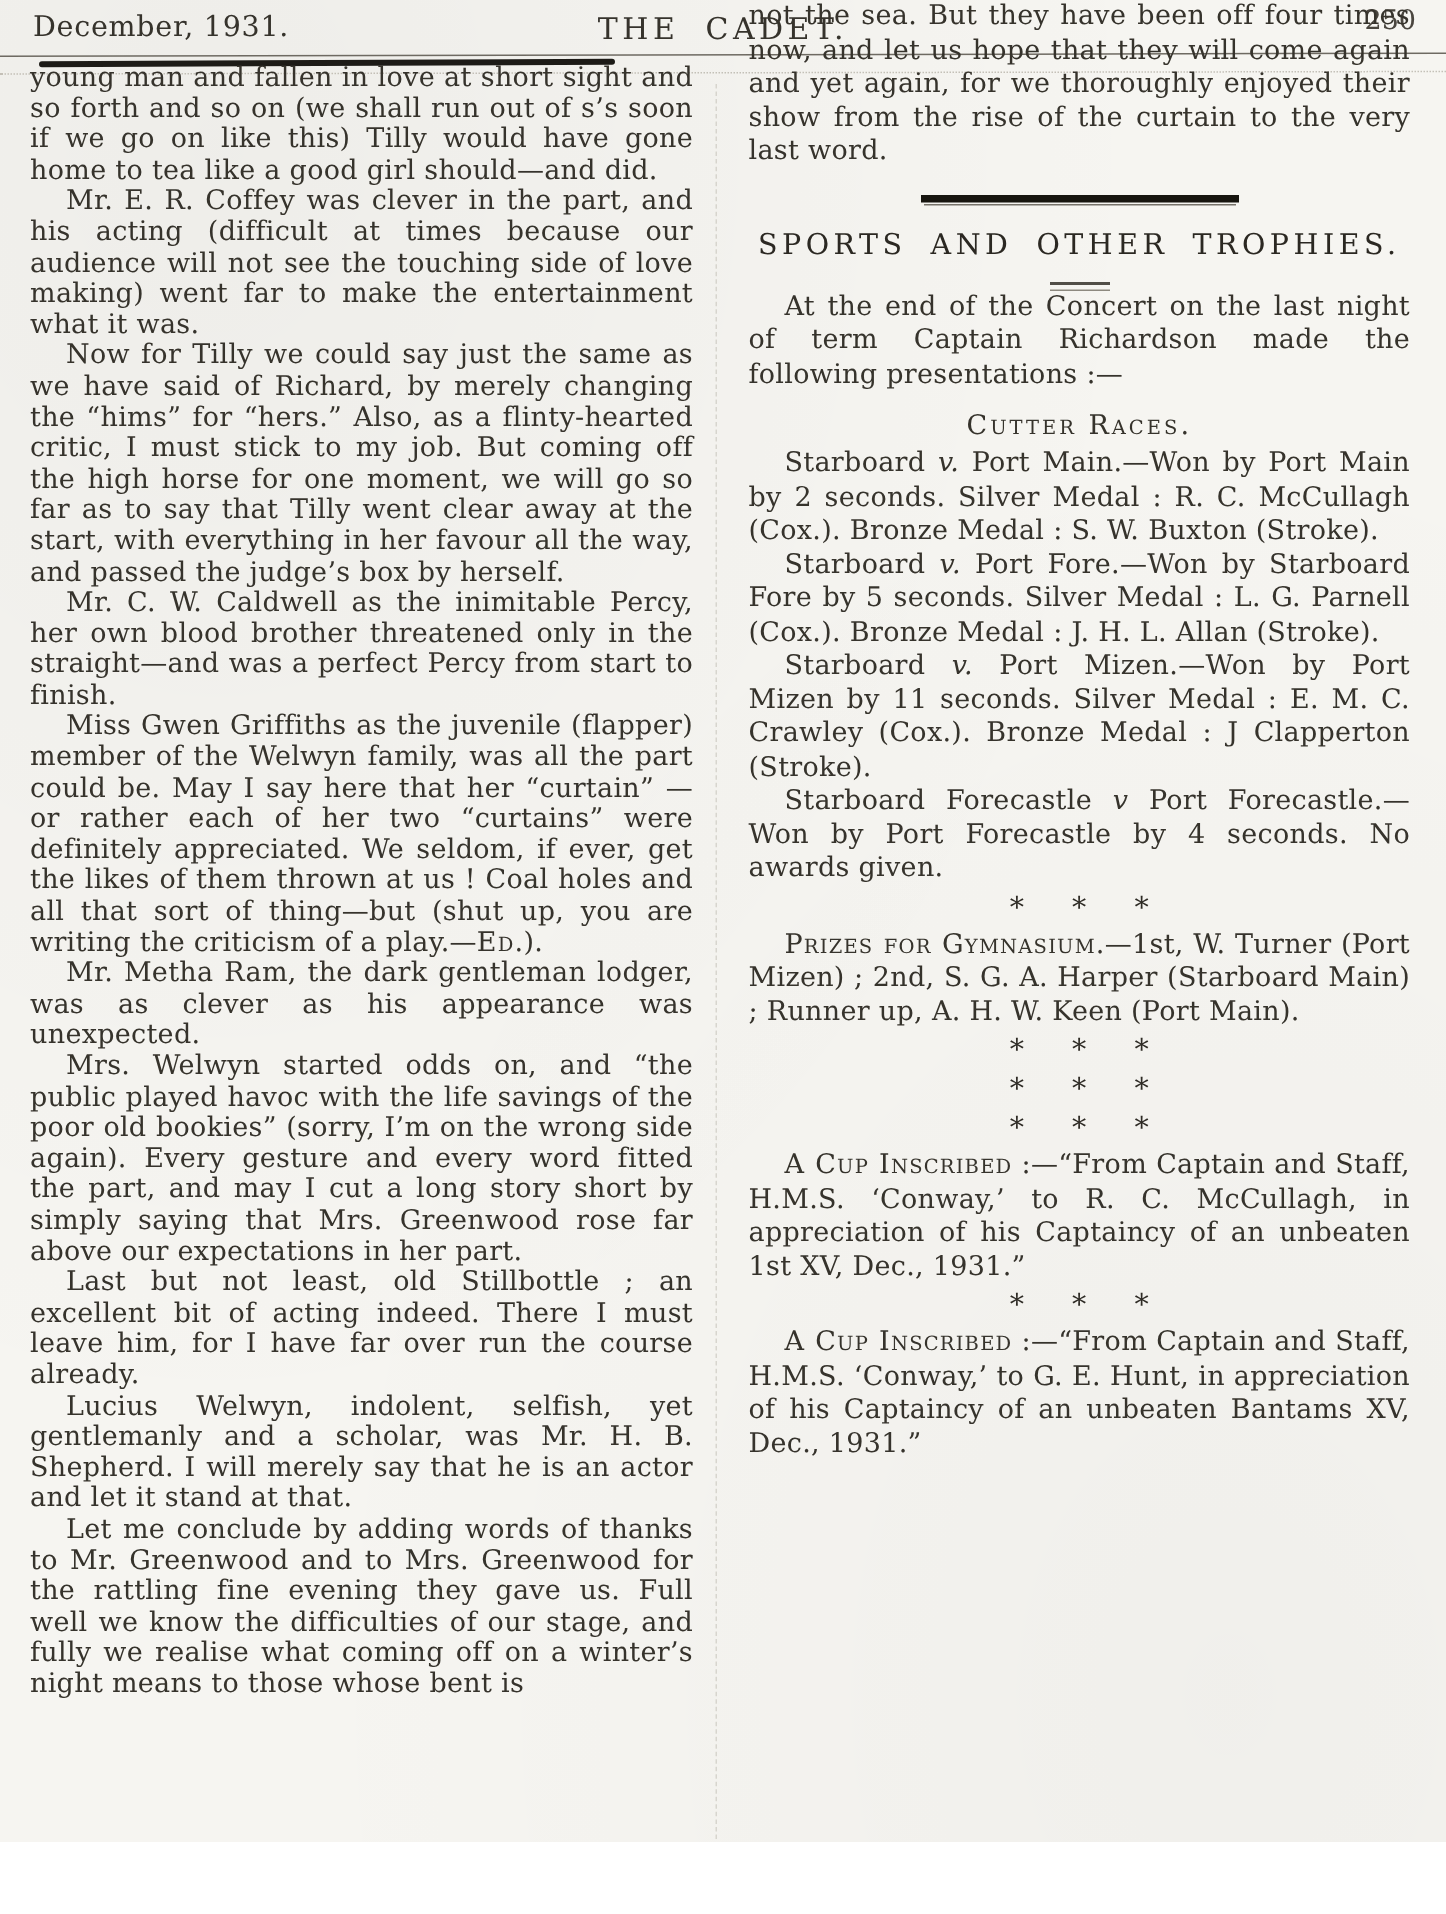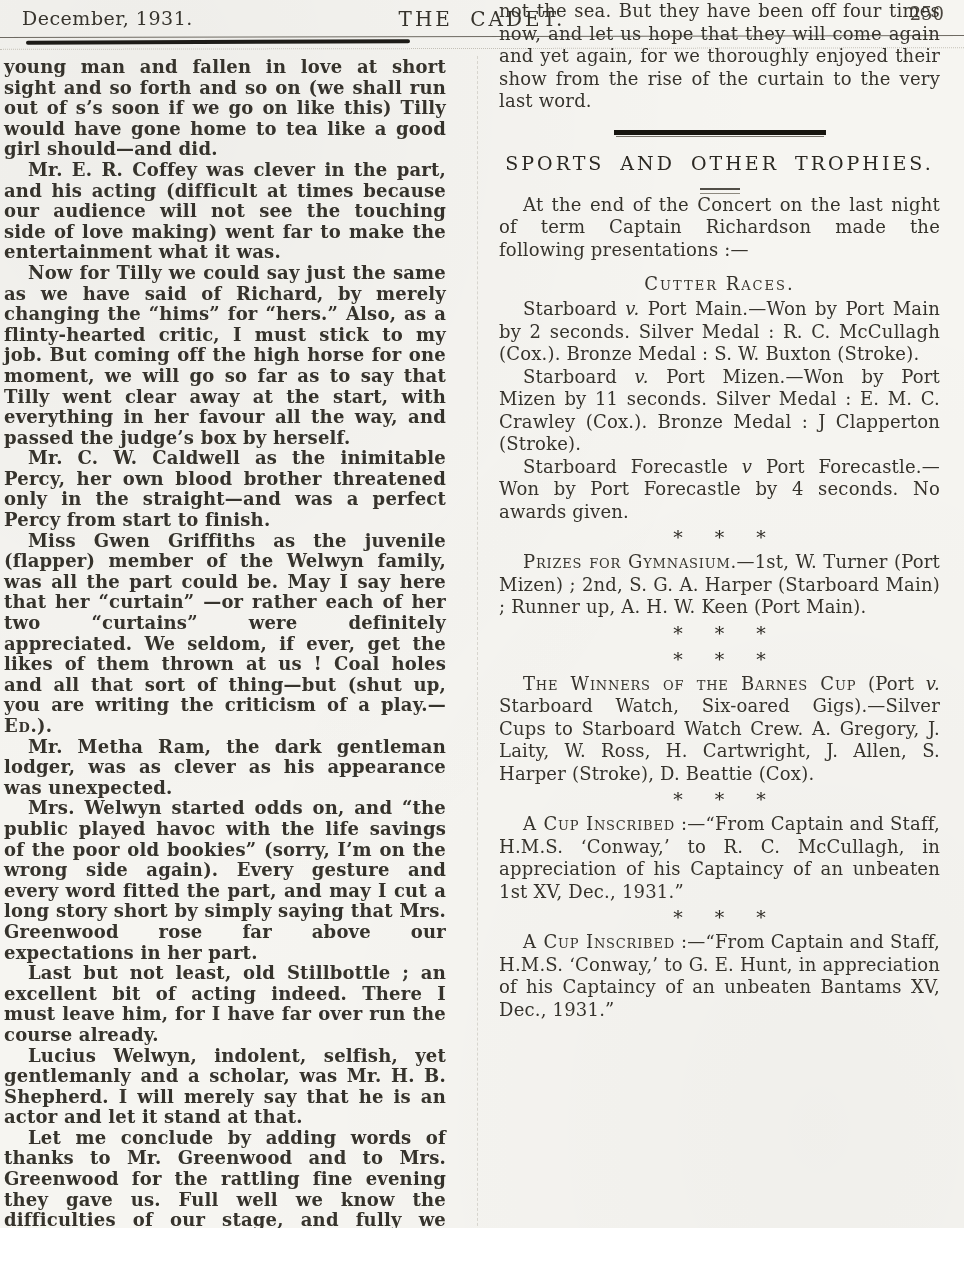--- a/index.html
+++ b/index.html
@@ -17,21 +17,21 @@
   .hdr-title{position:absolute;top:7px;left:0;right:0;text-align:center;font-size:20px;letter-spacing:3px;word-spacing:8px;}
   .hdr-page{position:absolute;top:3px;right:20px;font-size:18px;color:#4a463f;}
   .rule-main{position:absolute;top:36px;left:0;width:964px;height:1px;background:#6e6a62;transform:rotate(-0.12deg);}
   .rule-dark{position:absolute;top:40px;left:26px;width:384px;height:3.5px;background:#1d1b17;transform:rotate(-0.25deg);border-radius:2px;}
   .rule-faint{position:absolute;top:48px;left:0;width:964px;height:0;border-top:1px dotted #b8b4aa;opacity:.8;transform:rotate(-0.1deg);}
   .col-divider{position:absolute;top:56px;left:477px;width:0;height:1210px;border-left:1px dashed #c9c6bd;opacity:.65;}
   .bottom-artifact{position:absolute;top:1251px;left:8px;width:372px;height:4px;border-radius:2px;opacity:.55;
     background:repeating-linear-gradient(90deg,rgba(35,33,29,.8) 0 12px,rgba(35,33,29,.15) 12px 19px);transform:rotate(0.1deg);}
   
   .col{position:absolute;top:0;}
-  .col-left{left:4px;width:442px;padding-top:57px;font-weight:bold;}
+  .col-left{left:20px;width:442px;padding-top:42px;}
   .col-right{left:499px;width:441px;}
   .para{margin:0;text-align:justify;letter-spacing:0.2px;}
   .col-left .para{font-size:18px;line-height:20.6px;}
   .col-right .para{font-size:18px;line-height:22.5px;}
   .para.indent{text-indent:24px;}
   .sc{font-variant:small-caps;letter-spacing:0.8px;}
   i{font-style:italic;}
   .section-heading{margin:17px 6px 0;text-align:center;font-size:19px;letter-spacing:3px;word-spacing:7px;color:#2b2822;}
   .subsection-heading{margin:12px 0 4px;text-align:center;font-size:18px;letter-spacing:2px;font-variant:small-caps;}
   .divider-bar{margin:17px auto 0;width:212px;height:5px;background:#17150f;box-shadow:0 4px 0 -2px #76726a;}
@@ -64,27 +64,27 @@
       <p class="para indent">Let me conclude by adding words of thanks to Mr. Greenwood and to Mrs. Greenwood for the rattling fine evening they gave us. Full well we know the difficulties of our stage, and fully we realise what coming off on a winter’s night means to those whose bent is</p>
     </div>
   <div class="col col-right" id="right-col">
       <p class="para">not the sea.  But they have been off four times now, and let us hope that they will come again and yet again, for we thoroughly enjoyed their show from the rise of the curtain to the very last word.</p>
       <div class="divider-bar"></div>
       <div class="section-heading">SPORTS AND OTHER TROPHIES.</div>
       <div class="flourish"></div>
       <p class="para indent">At the end of the Concert on the last night of term Captain Richardson made the following presentations :—</p>
       <div class="subsection-heading">Cutter Races.</div>
       <p class="para indent"><span>Starboard </span><i>v.</i><span> Port Main.—Won by Port Main by 2 seconds.  Silver Medal : R. C. McCullagh (Cox.).  Bronze Medal : S. W. Buxton (Stroke).</span></p>
+      <p class="para indent"><span>Starboard </span><i>v.</i><span> Port Fore.—Won by Starboard Fore by 5 seconds.  Silver Medal : L. G. Parnell (Cox.).  Bronze Medal : J. H. L. Allan (Stroke).</span></p>
       <p class="para indent"><span>Starboard </span><i>v.</i><span> Port Mizen.—Won by Port Mizen by 11 seconds.  Silver Medal : E. M. C. Crawley (Cox.).  Bronze Medal : J Clapperton (Stroke).</span></p>
       <p class="para indent"><span>Starboard Forecastle </span><i>v</i><span> Port Forecastle.—Won by Port Forecastle by 4 seconds.  No awards given.</span></p>
       <div class="stars">* * *</div>
       <p class="para indent"><span class="sc">Prizes for Gymnasium</span><span>.—1st, W. Turner (Port Mizen) ; 2nd, S. G. A. Harper (Starboard Main) ;  Runner up, A. H. W. Keen (Port Main).</span></p>
       <div class="stars">* * *</div>
       <div class="stars">* * *</div>
-      <p class="para indent"><span class="sc">The Winners of the Barnes Cup</span><span> (Port </span><i>v.</i><span> Starboard Watch, Six-oared Gigs).—Silver Cups to Starboard Watch Crew.  A. Gregory, J. Laity, W. Ross, H. Cartwright, J. Allen, S. Harper (Stroke), D. Beattie (Cox).</span></p>
       <div class="stars">* * *</div>
       <p class="para indent"><span class="sc">A Cup Inscribed</span><span> :—“From Captain and Staff, H.M.S. ‘Conway,’ to R. C. McCullagh, in appreciation of his Captaincy of an unbeaten 1st XV, Dec., 1931.”</span></p>
       <div class="stars">* * *</div>
       <p class="para indent"><span class="sc">A Cup Inscribed</span><span> :—“From Captain and Staff, H.M.S. ‘Conway,’ to G. E. Hunt, in appreciation of his Captaincy of an unbeaten Bantams XV, Dec., 1931.”</span></p>
     </div>
 
   <div class="bottom-artifact"></div>
 </div>
 
 </body></html>

